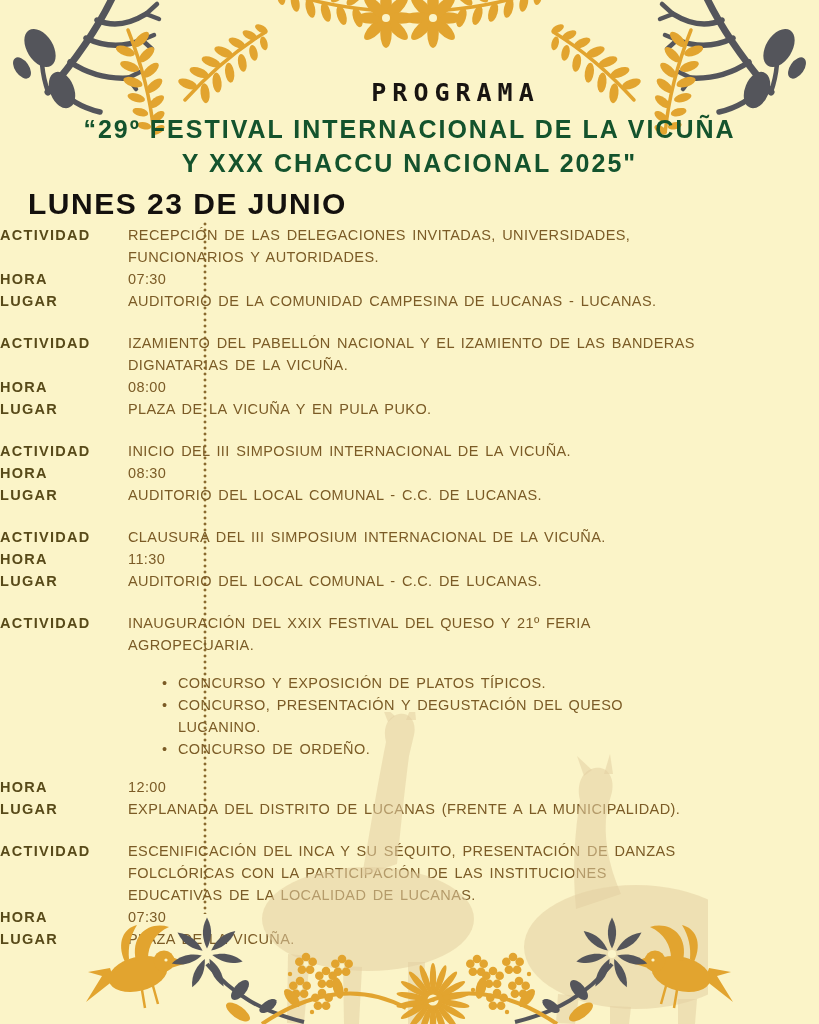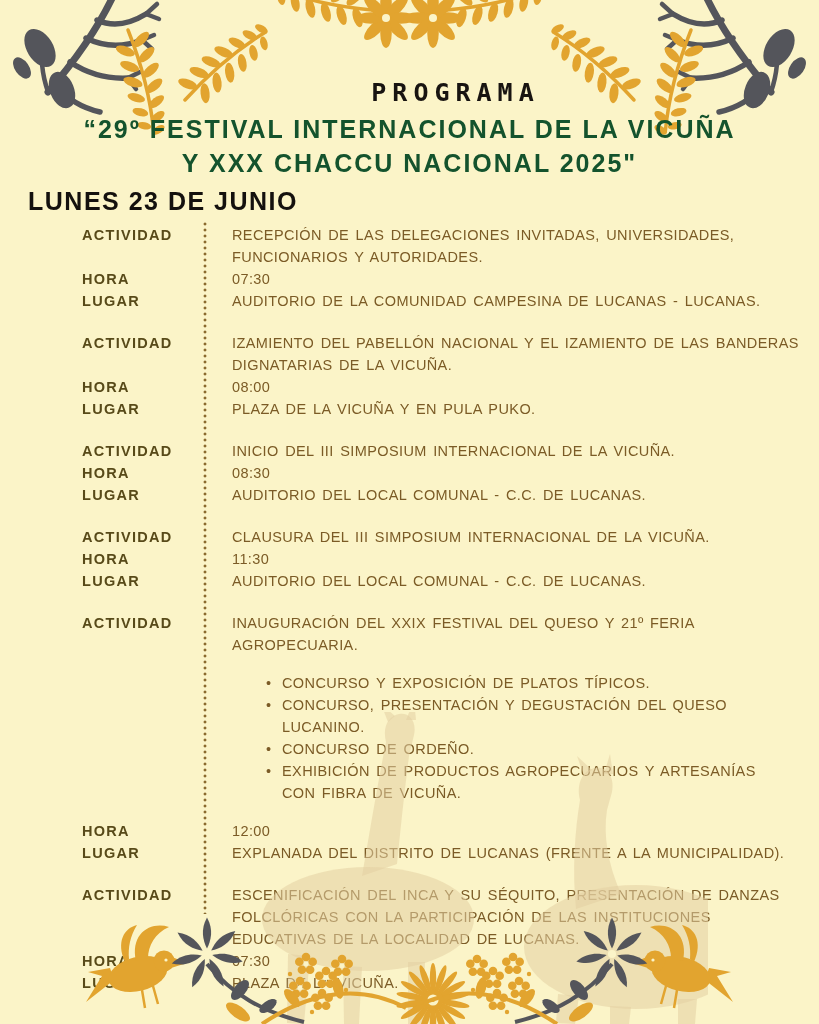--- a/index.html
+++ b/index.html
@@ -17,31 +17,31 @@
     position:absolute;top:78px;left:0;width:100%;text-align:center;z-index:2;
     font-family:"DejaVu Sans Mono","Liberation Mono",monospace;
     font-weight:bold;font-size:25px;letter-spacing:6px;color:#181411;padding-left:46px;
   }
   .subtitle{
     position:absolute;top:112px;left:0;width:100%;text-align:center;z-index:2;
     color:#14532d;font-weight:bold;font-size:25px;line-height:34px;letter-spacing:2px;
   }
   .day{
     position:absolute;top:187px;left:28px;z-index:2;
-    font-size:25px;font-weight:bold;color:#14110E;letter-spacing:1.5px;
+    font-size:30px;font-weight:bold;color:#14110E;letter-spacing:1.5px;
   }
   .schedule{position:absolute;top:224px;left:0;width:819px;z-index:1;}
   .divider{
     position:absolute;top:222px;left:203px;width:4px;height:692px;z-index:1;
     background-image:radial-gradient(circle at 2px 2px,#8A6A2E 1.3px,transparent 1.7px);
     background-size:4px 6px;
   }
   .block{
-    display:grid;grid-template-columns:123px 575px;column-gap:27px;
-    padding-left:82px;margin-bottom:20px;
+    display:grid;grid-template-columns:123px 575px;column-gap:5px;
+    margin-bottom:20px;
   }
   .lbl{
     color:#584A19;font-weight:bold;font-size:14.5px;line-height:22px;
     letter-spacing:1.3px;
   }
   .val{
     color:#7B5B26;font-weight:normal;font-size:14.5px;line-height:22px;
     letter-spacing:0.4px;word-spacing:2px;
   }
   ul.bullets{margin:16px;padding:0 0 0 18px;list-style:none;}
@@ -156,21 +156,20 @@
   </div>
 
   <div class="block">
     <div class="lbl">ACTIVIDAD</div>
     <div class="val">
       <div>INAUGURACIÓN DEL XXIX FESTIVAL DEL QUESO Y 21º FERIA AGROPECUARIA.</div>
       <ul class="bullets">
         <li>CONCURSO Y EXPOSICIÓN DE PLATOS TÍPICOS.</li>
         <li>CONCURSO, PRESENTACIÓN Y DEGUSTACIÓN DEL QUESO LUCANINO.</li>
         <li>CONCURSO DE ORDEÑO.</li>
-        <li>EXHIBICIÓN DE PRODUCTOS AGROPECUARIOS Y ARTESANÍAS CON FIBRA DE VICUÑA.</li>
       </ul>
     </div>
     <div class="lbl">HORA</div>
     <div class="val">12:00</div>
     <div class="lbl">LUGAR</div>
     <div class="val">EXPLANADA DEL DISTRITO DE LUCANAS (FRENTE A LA MUNICIPALIDAD).</div>
   </div>
 
   <div class="block">
     <div class="lbl">ACTIVIDAD</div>

